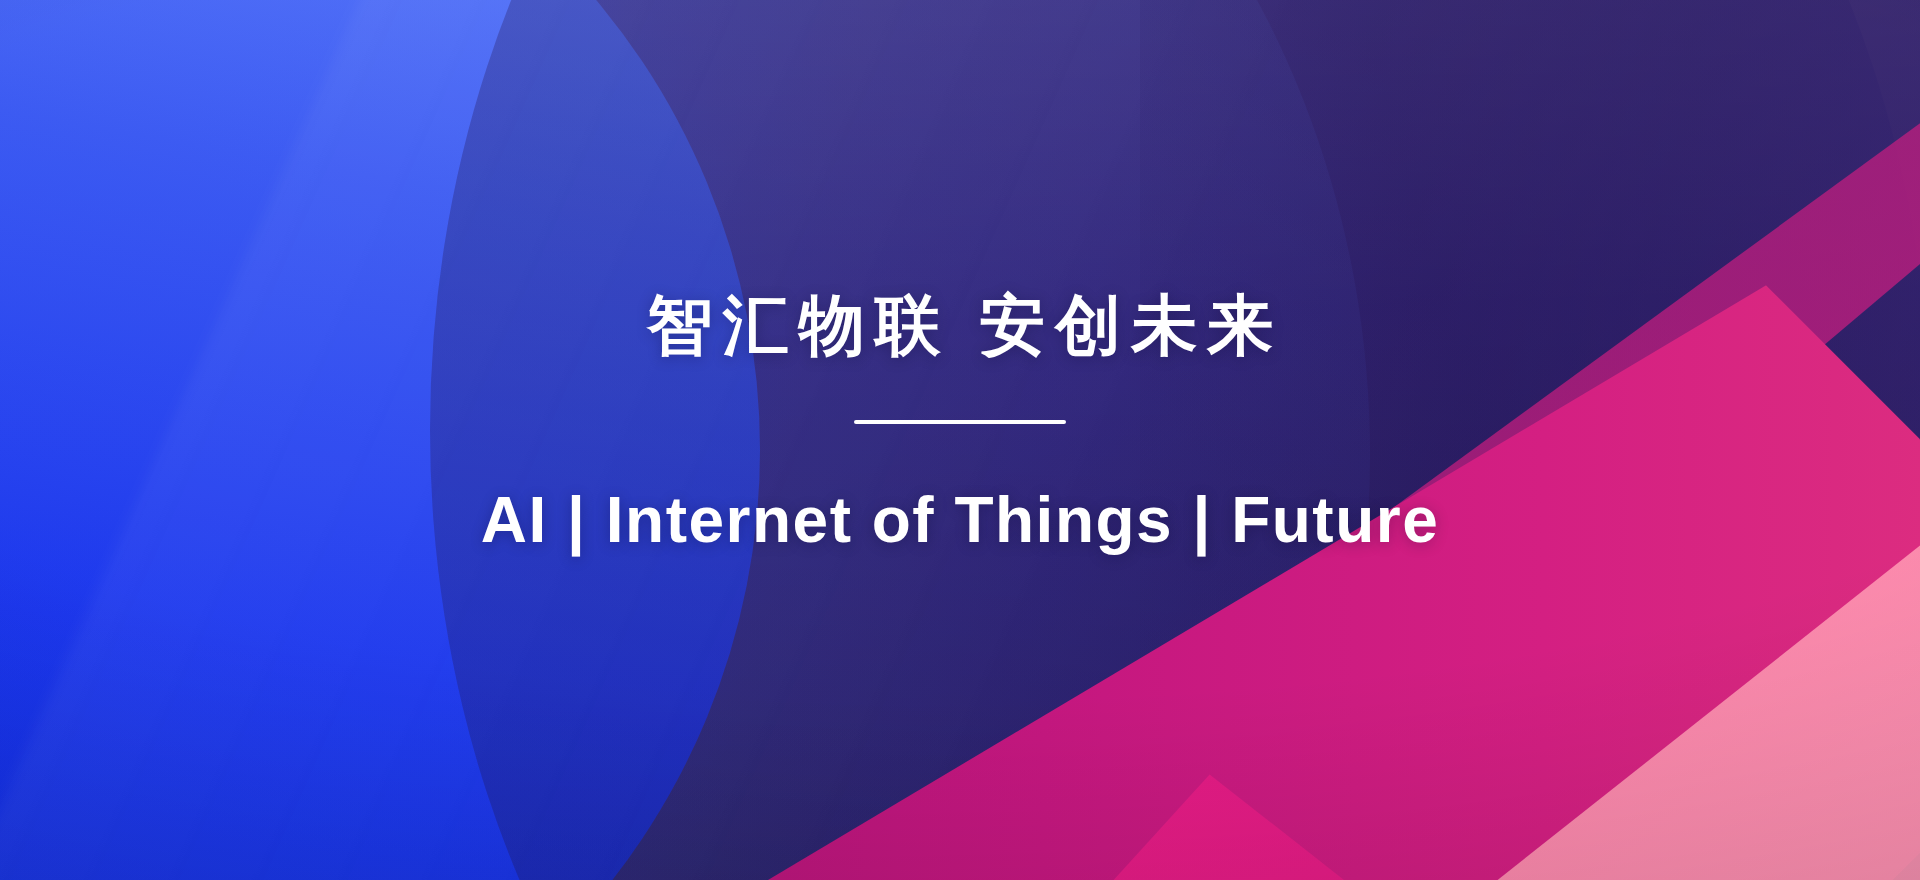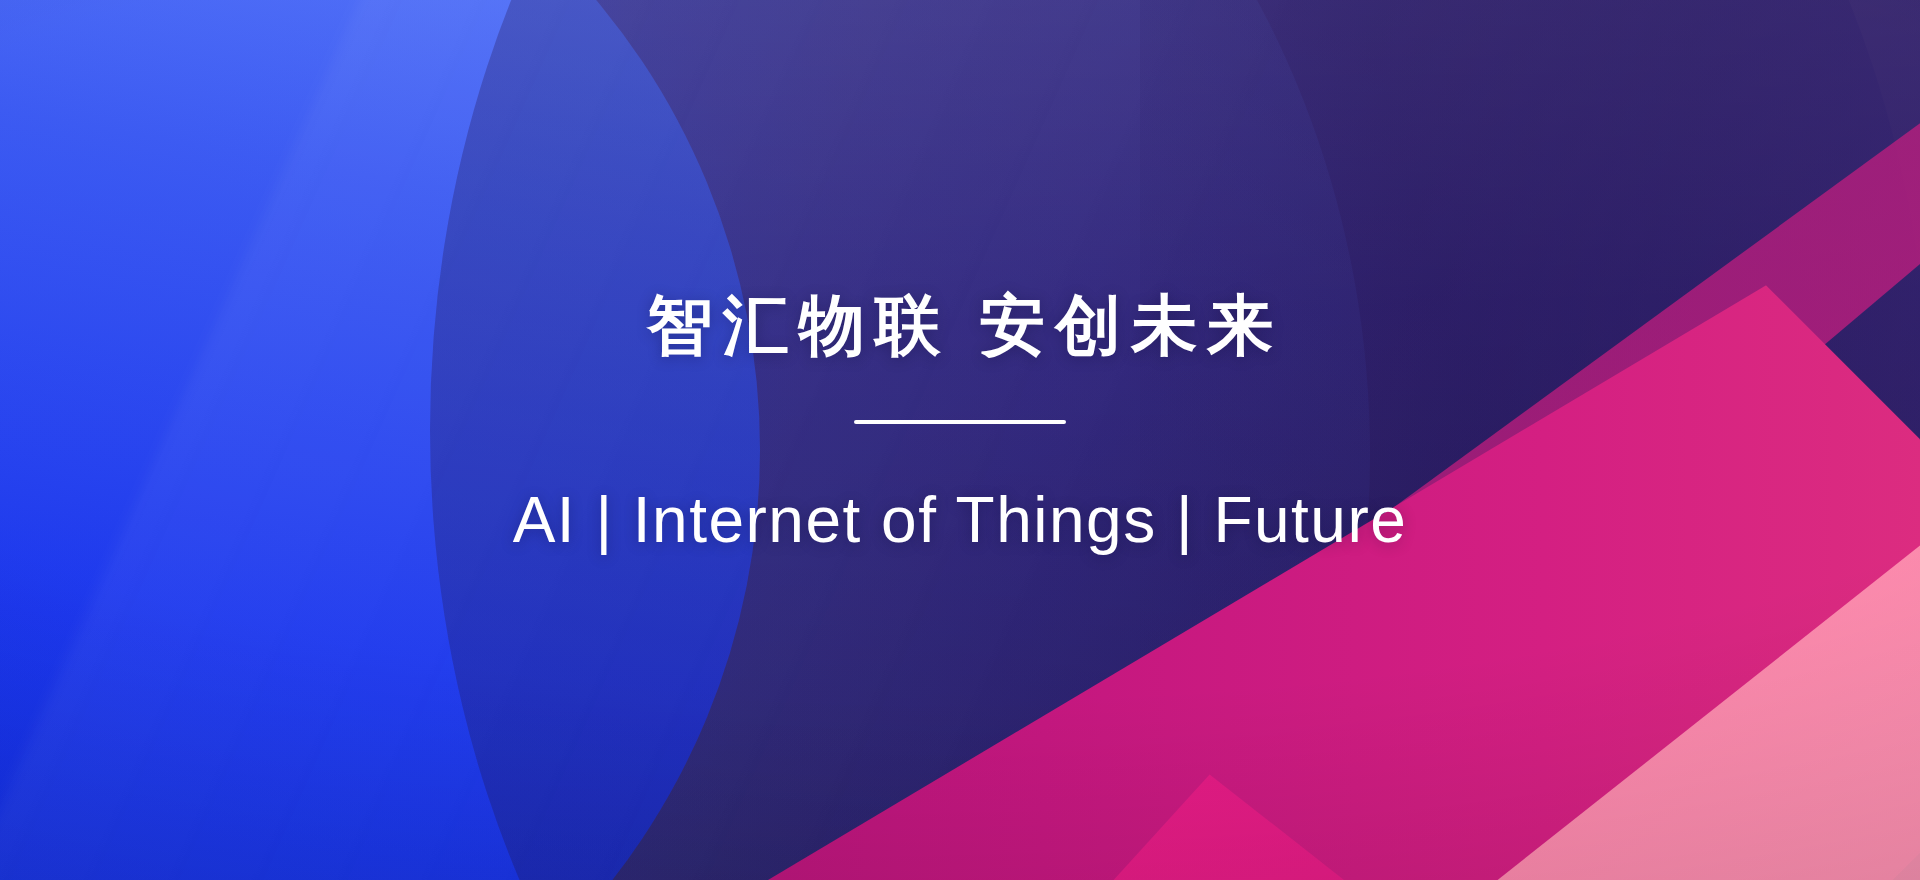--- a/index.html
+++ b/index.html
@@ -174,21 +174,21 @@
     width: 212px;
     height: 4px;
     border-radius: 3px;
     background: #ffffff;
     margin: 62px 0 0 0;
   }
 
   .headline-en {
     color: #ffffff;
     font-size: 64px;
-    font-weight: 400;
+    font-weight: 700;
     letter-spacing: 1.5px;
     line-height: 1;
     margin: 0;
     margin-top: 64px;
     white-space: nowrap;
     text-shadow: 0 2px 14px rgba(10,8,40,0.28);
   }
 </style>
 </head>
 <body>

